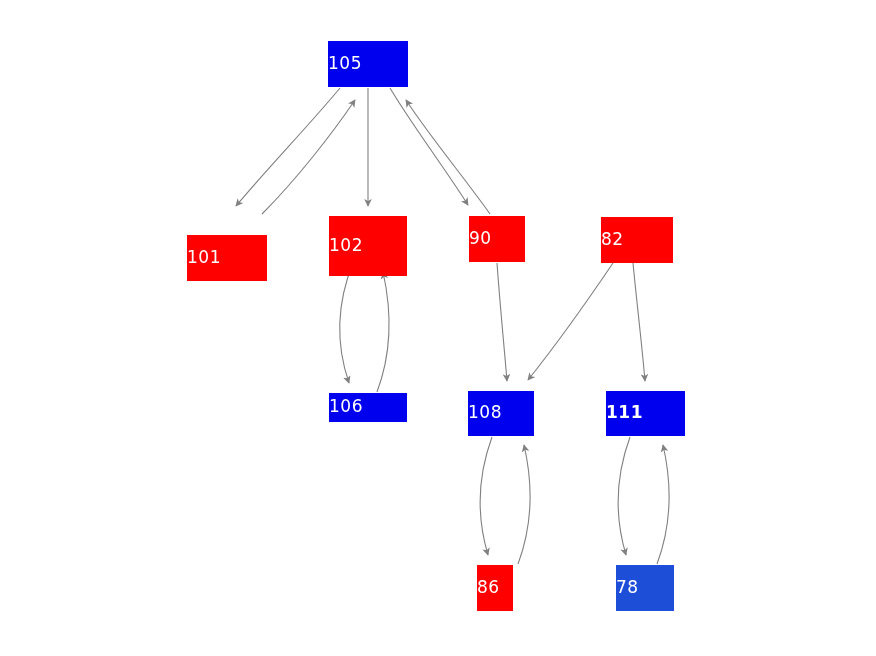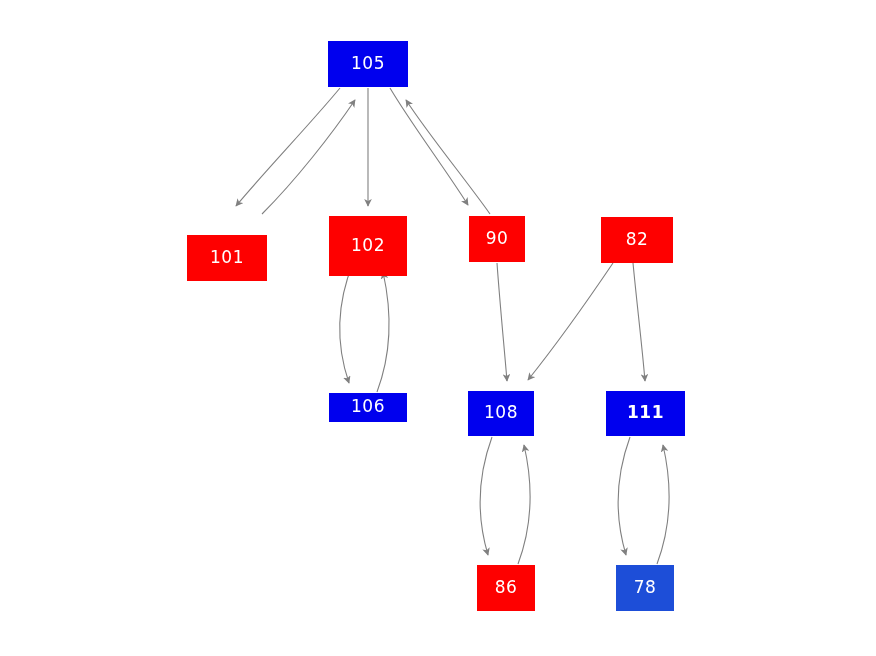--- a/index.html
+++ b/index.html
@@ -21,21 +21,20 @@
     position: absolute;
     left: 0;
     top: 0;
     width: 876px;
     height: 656px;
   }
   .node {
     position: absolute;
     display: flex;
     align-items: center;
-    justify-content: center;
     color: #ffffff;
     font-family: "DejaVu Sans", sans-serif;
     font-size: 17px;
     font-weight: normal;
     letter-spacing: 0.5px;
     line-height: 1;
     box-sizing: border-box;
     user-select: none;
   }
   .node-label {
@@ -113,21 +112,21 @@
   </div>
 
   <div class="node" style="left:468px; top:391px; width:66px; height:45px; background:#0000EE;">
     <span class="node-label">108</span>
   </div>
 
   <div class="node" style="left:606px; top:391px; width:79px; height:45px; background:#0000EE;font-weight:bold;">
     <span class="node-label">111</span>
   </div>
 
-  <div class="node" style="left:477px; top:565px; width:58px; height:46px; background:#FE0000;">
+  <div class="node" style="left:477px; top:565px; width:36px; height:46px; background:#FE0000;">
     <span class="node-label">86</span>
   </div>
 
   <div class="node" style="left:616px; top:565px; width:58px; height:46px; background:#1d4ed8;">
     <span class="node-label">78</span>
   </div>
 
 </div>
 
 </body></html>

